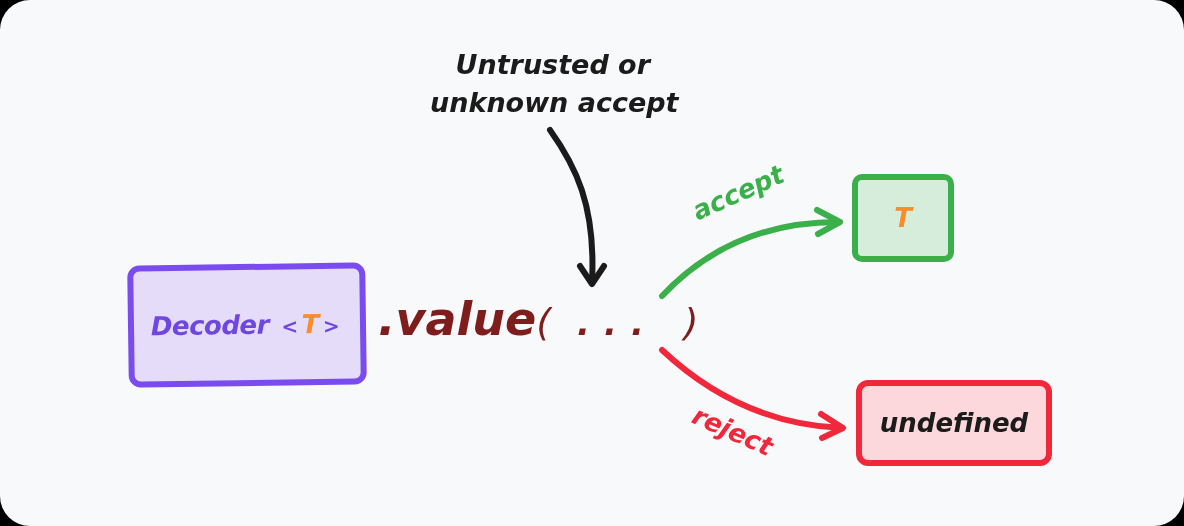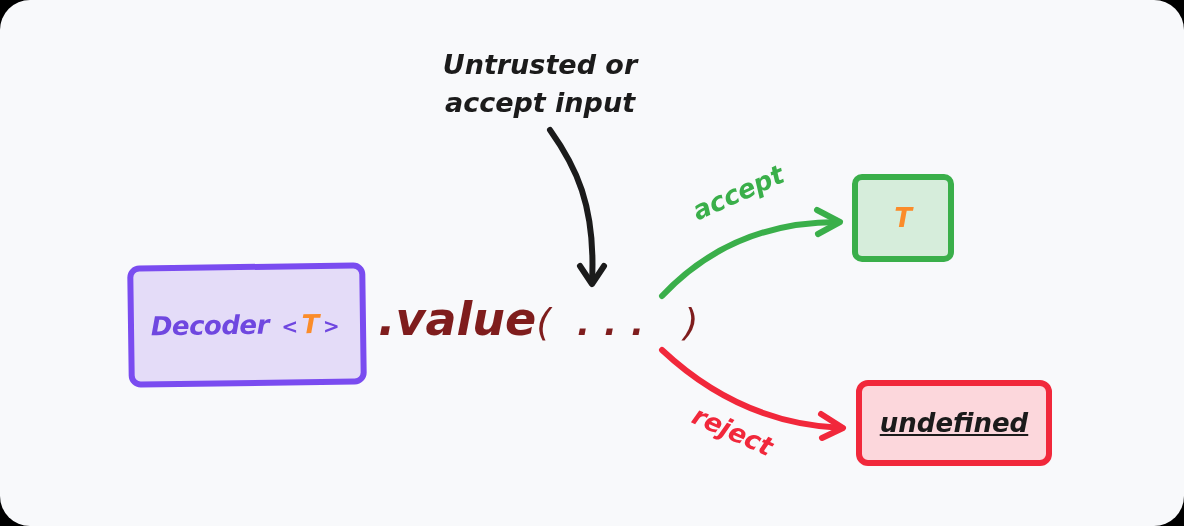--- a/index.html
+++ b/index.html
@@ -30,23 +30,23 @@
   .decoder-label .br { font-size: 20px; margin: 0 4px; }
   .accept-box {
     left: 852px; top: 174px; width: 102px; height: 88px;
     border: 6px solid #3aaf4a; background: #d6eddb; border-radius: 10px;
   }
   .accept-box span { font-size: 26px; color: #fb8c2a; font-style: italic; }
   .reject-box {
     left: 856px; top: 380px; width: 196px; height: 86px;
     border: 6px solid #f1283b; background: #fcd7dc; border-radius: 12px;
   }
-  .reject-box span { font-size: 26px; color: #1b1b1b; font-style: italic; text-decoration: underline; }
+  .reject-box span { font-size: 26px; color: #1b1b1b; font-style: italic; }
   .input-label {
-    left: 430px; top: 46px; width: 220px; text-align: center;
+    left: 430px; top: 46px; width: 220px; text-align: right;
     font-size: 27px; line-height: 38px; color: #1b1b1b; font-style: italic;
   }
   .call {
     left: 378px; top: 292px; font-size: 46px; color: #7f1d1d; font-style: italic;
   }
   .call .paren { font-weight: normal; font-size: 38px; }
   .call .dots { font-size: 34px; margin: 0 26px; letter-spacing: 14px; font-weight: bold; }
   .lbl-accept { left: 700px; top: 196px; font-size: 26px; color: #3aaf4a; transform: rotate(-24deg); transform-origin: left bottom; font-style: italic; }
   .lbl-reject { left: 700px; top: 400px; font-size: 26px; color: #f1283b; transform: rotate(24deg); transform-origin: left top; font-style: italic; }
   svg.arrows { position: absolute; left: 0; top: 0; }
@@ -69,21 +69,21 @@
     </g>
 
     <g fill="none" stroke="#f1283b" stroke-width="6" stroke-linecap="round" stroke-linejoin="round">
       <path d="M662 350 C 710 395, 770 425, 842 428"></path>
       <path d="M821 414 L 843 428 L 822 438"></path>
     </g>
   </svg>
 
   <div class="hand input-label">
     <div>Untrusted or</div>
-    <div>accept input</div>
+    <div>unknown accept</div>
   </div>
 
   <div class="box decoder-box">
     <span class="hand decoder-label" style="position:static">
       <span>Decoder</span>
       <span class="br">&lt;</span><span class="tp">T</span><span class="br">&gt;</span>
     </span>
   </div>
 
   <div class="hand call">

